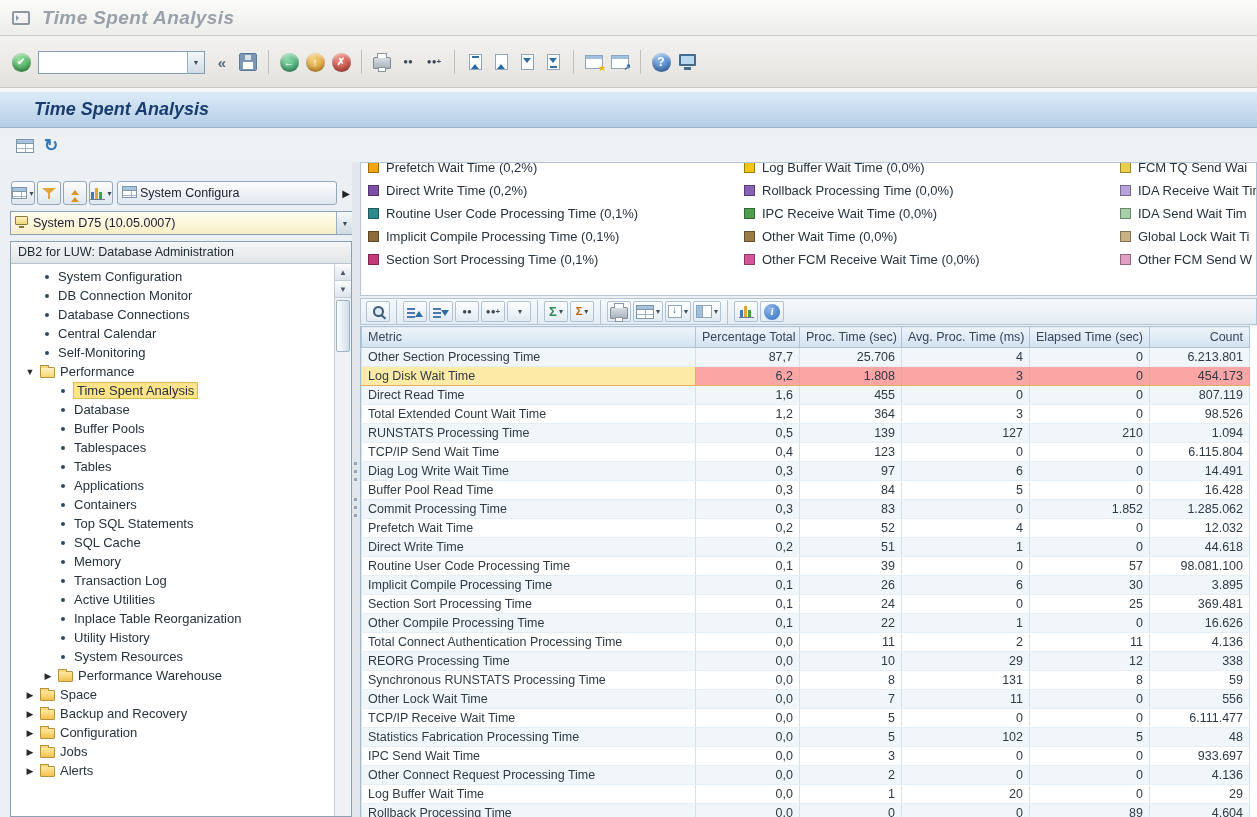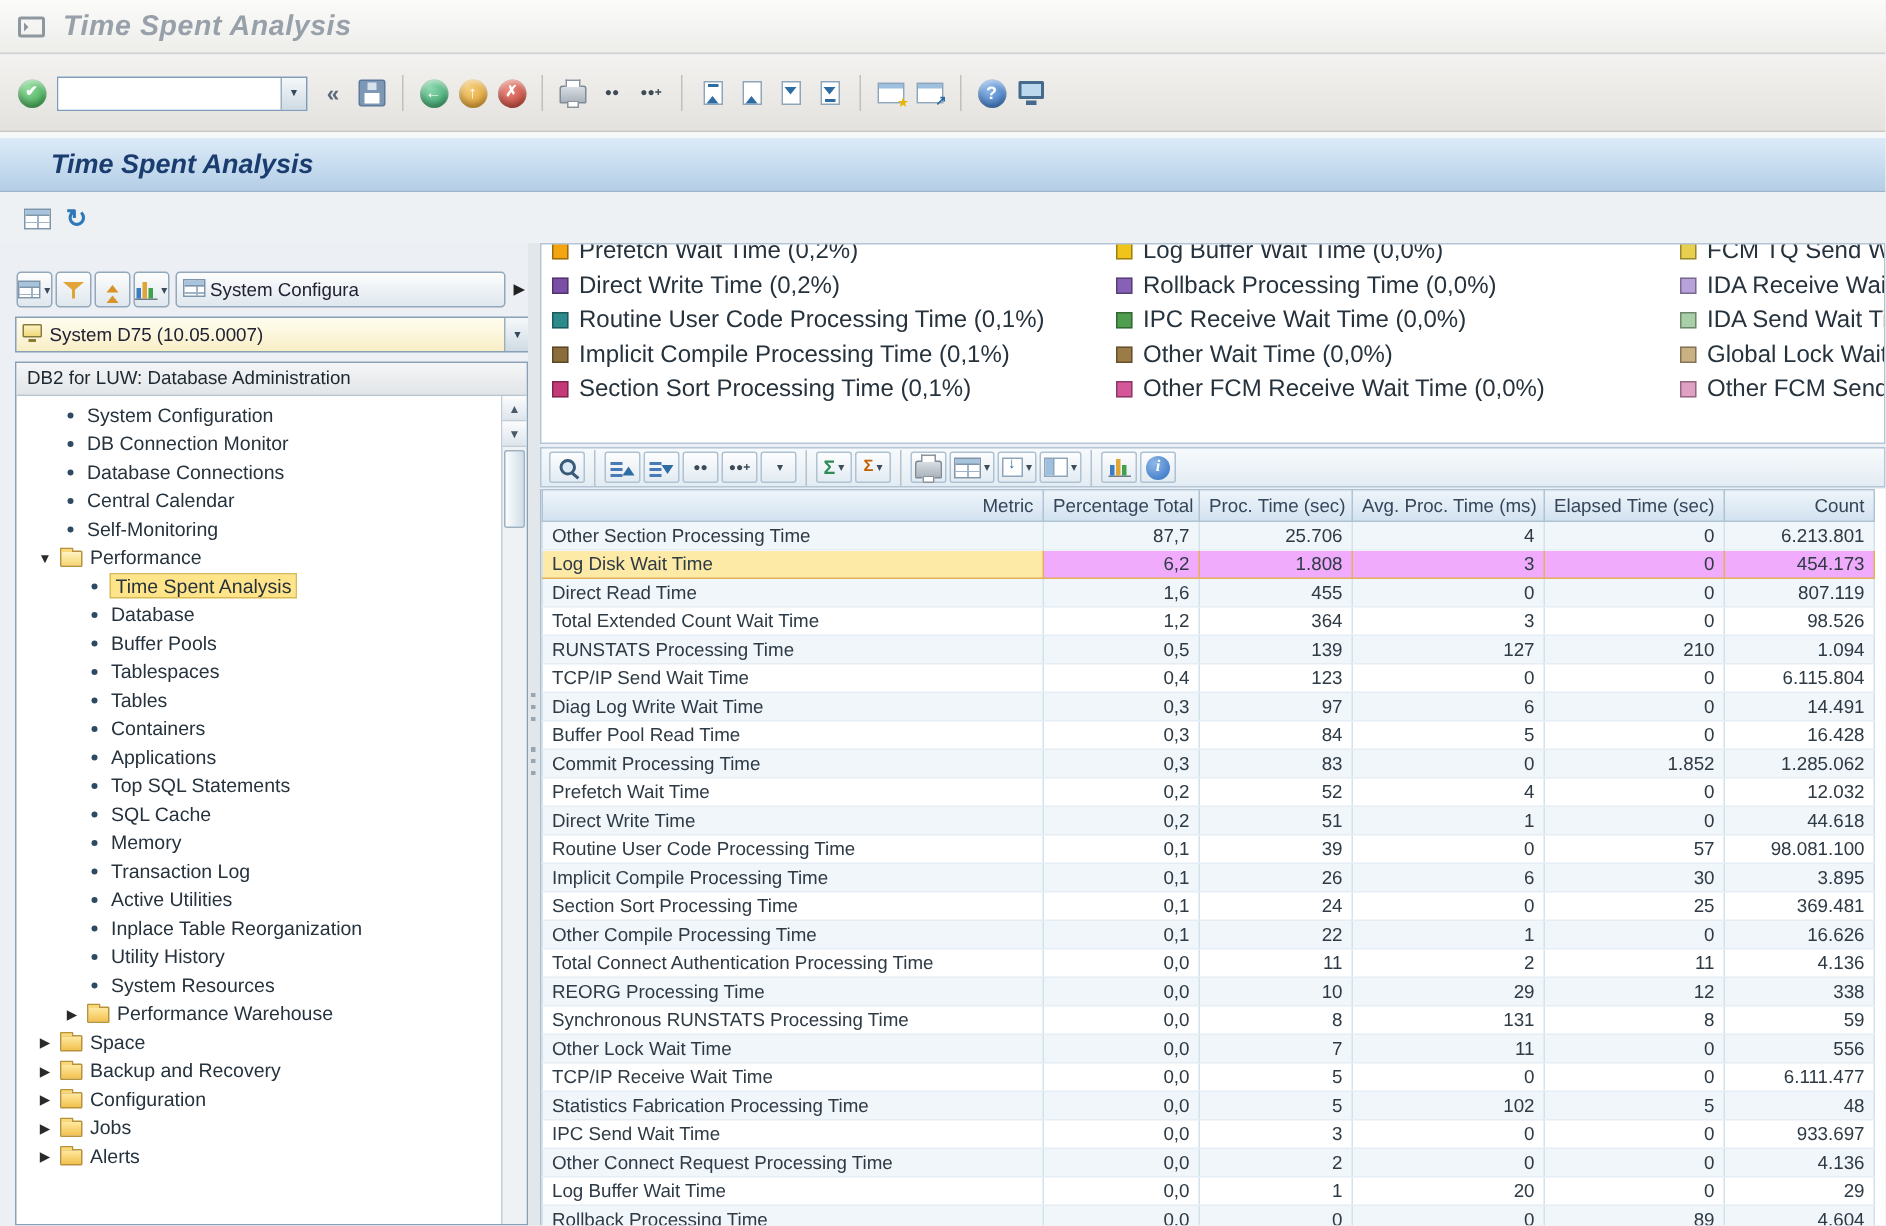--- a/index.html
+++ b/index.html
@@ -133,21 +133,21 @@
   .vsb .thumb{position:absolute;top:36px;left:1px;right:1px;height:52px;background:linear-gradient(90deg,#fdfefe,#cfdce8);
     border:1px solid #9fb2c2;border-radius:2px}
 
   #splitter{position:absolute;left:352px;top:162px;width:8px;height:655px;background:#e2e7ec}
   #splitter .grip{position:absolute;left:2px;width:3px;height:24px;background:repeating-linear-gradient(#97a6b2 0 3px,transparent 3px 8px)}
 
   
   #legend{position:absolute;left:360px;top:162px;width:897px;height:134px;background:#fff;border:1px solid #b4c6d6;overflow:hidden}
   #legend .cols{display:flex;margin-top:-7px}
   .legend-col{width:376px;padding-left:7px;flex:0 0 auto}
-  .legend-item{display:flex;align-items:center;gap:7px;height:23px;white-space:nowrap;font-size:16px;color:#26323c}
+  .legend-item{display:flex;align-items:center;gap:7px;height:23px;white-space:nowrap;font-size:13px;color:#26323c}
   .sw{width:11px;height:11px;border:1px solid rgba(0,0,0,.35);flex:0 0 auto}
 
   
   #alv{position:absolute;left:360px;top:298px;width:897px;height:27px;background:linear-gradient(#f7fafc,#e3ecf3);
     border:1px solid #b4c6d6;display:flex;align-items:center;padding:0 4px}
   #alv .tbtn{border:1px solid #aec2d2;background:linear-gradient(#fdfdfe,#e2ebf2);height:21px;min-width:24px;border-radius:2px;margin:0 1px;padding:0 2px}
   #alv .tb-sep{margin:0 5px;background:#b4c2ce}
   .i-detail .ig{width:11px;height:11px;border:2px solid #3a5a7a;border-radius:50%;background:#dceaf5;position:relative}
   .i-detail .ig::after{content:"";position:absolute;width:6px;height:2px;background:#3a5a7a;right:-5px;bottom:-1px;transform:rotate(40deg);transform-origin:left center}
   .i-sort-asc .ig,.i-sort-desc .ig{position:relative;width:16px;height:12px}
@@ -163,26 +163,26 @@
   .i-layout .ig::before{content:"";position:absolute;left:0;top:0;bottom:0;width:5px;background:#9ec0de}
   .i-layout .ig::after{content:"";position:absolute;left:5px;top:0;bottom:0;width:1px;background:#8fa6ba}
   .i-info .ig{width:16px;height:16px;border-radius:50%;background:radial-gradient(circle at 35% 30%,#8fb8e8,#2f6fc0)}
   .i-info .ig::after{content:"i";color:#fff;font-family:"Liberation Serif",serif;font-style:italic;font-weight:bold;font-size:11px}
 
   
   #grid{position:absolute;left:360px;top:326px;width:897px;height:491px;background:#fff;border-left:1px solid #a8bccd;overflow:hidden}
   #grid table{border-collapse:collapse;table-layout:fixed;width:888px;font-size:12.5px}
   #grid th{background:linear-gradient(#eef4fa,#d2e2f0);border:1px solid #aec3d4;font-weight:normal;color:#35465a;
     height:21px;padding:0 6px;text-align:right;white-space:nowrap;overflow:hidden}
-  #grid th:first-child{text-align:right}
+  #grid th:first-child{text-align:left}
   #grid td{border-right:1px solid #d4e2ec;border-bottom:1px solid #e6eef5;height:19px;padding:0 6px;
     text-align:right;white-space:nowrap;overflow:hidden;color:#2e3a44}
   #grid td:first-child{text-align:left;border-left:1px solid #d4e2ec}
   #grid tr.odd td{background:#f1f6fb}
-  #grid tr.hl td{background:#f0abfc;border-bottom-color:#e4b05c;border-right-color:#e4b05c}
+  #grid tr.hl td{background:#fca5a5;border-bottom-color:#e4b05c;border-right-color:#e4b05c}
   #grid tr.hl td:first-child{background:#fdeaa6}
   .c0{width:334px}.c1{width:104px}.c2{width:102px}.c3{width:128px}.c4{width:120px}.c5{width:100px}
 </style>
 </head>
 <body>
 
 <div id="titlebar">
   <span class="win-ico"></span>
   <span id="app-title">Time Spent Analysis</span>
 </div>
@@ -344,25 +344,25 @@
       <div class="tree-item b2">
         <span class="dot"></span>
         <span class="lbl">Tablespaces</span>
       </div>
       <div class="tree-item b2">
         <span class="dot"></span>
         <span class="lbl">Tables</span>
       </div>
       <div class="tree-item b2">
         <span class="dot"></span>
+        <span class="lbl">Applications</span>
+      </div>
+      <div class="tree-item b2">
+        <span class="dot"></span>
         <span class="lbl">Containers</span>
-      </div>
-      <div class="tree-item b2">
-        <span class="dot"></span>
-        <span class="lbl">Applications</span>
       </div>
       <div class="tree-item b2">
         <span class="dot"></span>
         <span class="lbl">Top SQL Statements</span>
       </div>
       <div class="tree-item b2">
         <span class="dot"></span>
         <span class="lbl">SQL Cache</span>
       </div>
       <div class="tree-item b2">

